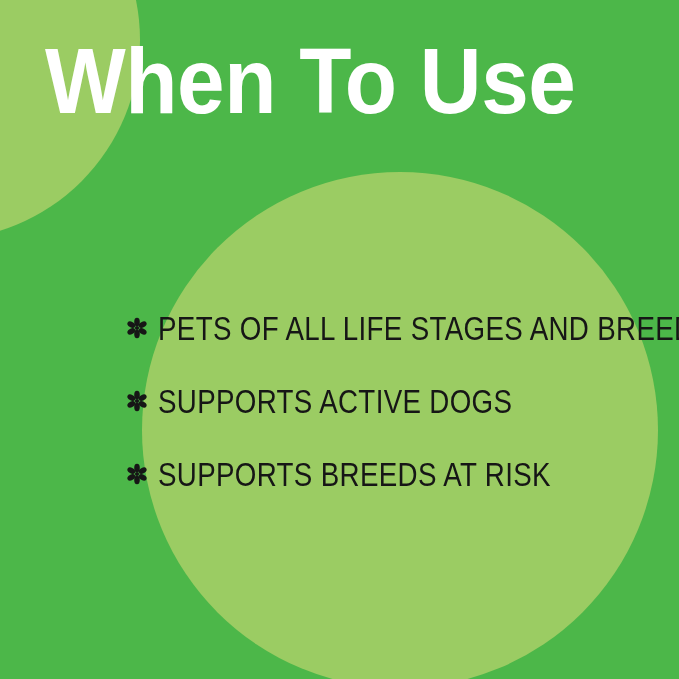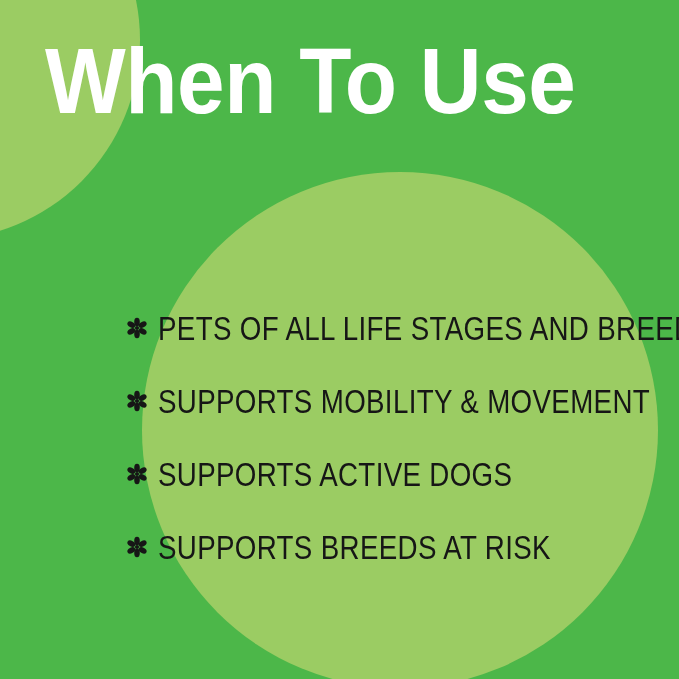--- a/index.html
+++ b/index.html
@@ -119,36 +119,20 @@
             <ellipse cx="18.2" cy="15.6" rx="3.05" ry="4.6" transform="rotate(-60 18.2 15.6)"></ellipse>
             <ellipse cx="5.8" cy="8.4" rx="3.05" ry="4.6" transform="rotate(-60 5.8 8.4)"></ellipse>
             <circle cx="12" cy="12" r="2.3"></circle>
           </g>
         </svg>
       </span>
       <span class="benefit-label">PETS OF ALL LIFE STAGES AND BREEDS</span>
     </li>
 
 
-    <li class="benefit-item">
-      <span class="bullet-icon">
-        <svg viewBox="0 0 24 24" aria-hidden="true">
-          <g fill="#161616">
-            <ellipse cx="12" cy="5.4" rx="3.05" ry="4.6"></ellipse>
-            <ellipse cx="12" cy="18.6" rx="3.05" ry="4.6"></ellipse>
-            <ellipse cx="18.2" cy="8.4" rx="3.05" ry="4.6" transform="rotate(60 18.2 8.4)"></ellipse>
-            <ellipse cx="5.8" cy="15.6" rx="3.05" ry="4.6" transform="rotate(60 5.8 15.6)"></ellipse>
-            <ellipse cx="18.2" cy="15.6" rx="3.05" ry="4.6" transform="rotate(-60 18.2 15.6)"></ellipse>
-            <ellipse cx="5.8" cy="8.4" rx="3.05" ry="4.6" transform="rotate(-60 5.8 8.4)"></ellipse>
-            <circle cx="12" cy="12" r="2.3"></circle>
-          </g>
-        </svg>
-      </span>
-      <span class="benefit-label">SUPPORTS MOBILITY &amp; MOVEMENT</span>
-    </li>
 
     <li class="benefit-item">
       <span class="bullet-icon">
         <svg viewBox="0 0 24 24" aria-hidden="true">
           <g fill="#161616">
             <ellipse cx="12" cy="5.4" rx="3.05" ry="4.6"></ellipse>
             <ellipse cx="12" cy="18.6" rx="3.05" ry="4.6"></ellipse>
             <ellipse cx="18.2" cy="8.4" rx="3.05" ry="4.6" transform="rotate(60 18.2 8.4)"></ellipse>
             <ellipse cx="5.8" cy="15.6" rx="3.05" ry="4.6" transform="rotate(60 5.8 15.6)"></ellipse>
             <ellipse cx="18.2" cy="15.6" rx="3.05" ry="4.6" transform="rotate(-60 18.2 15.6)"></ellipse>

